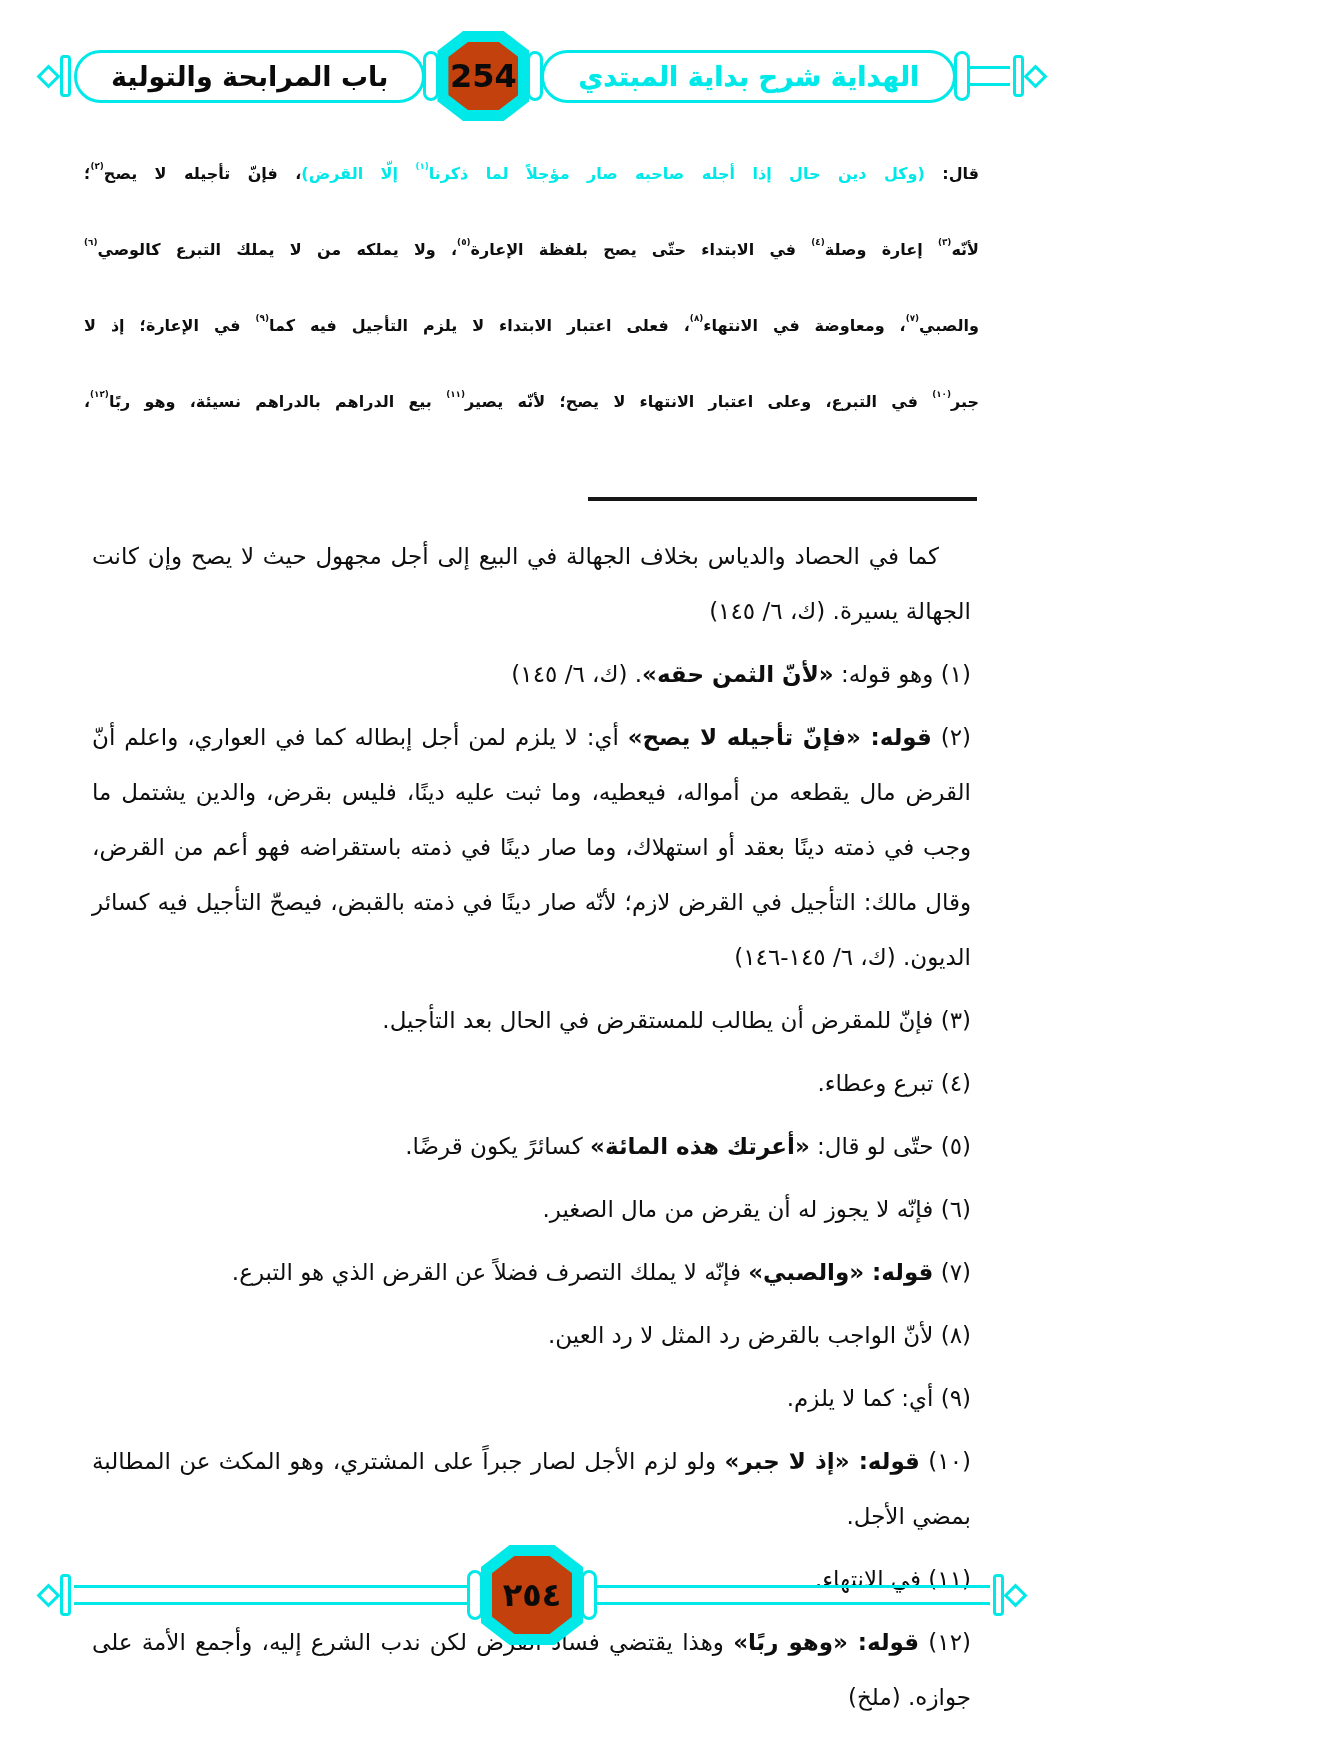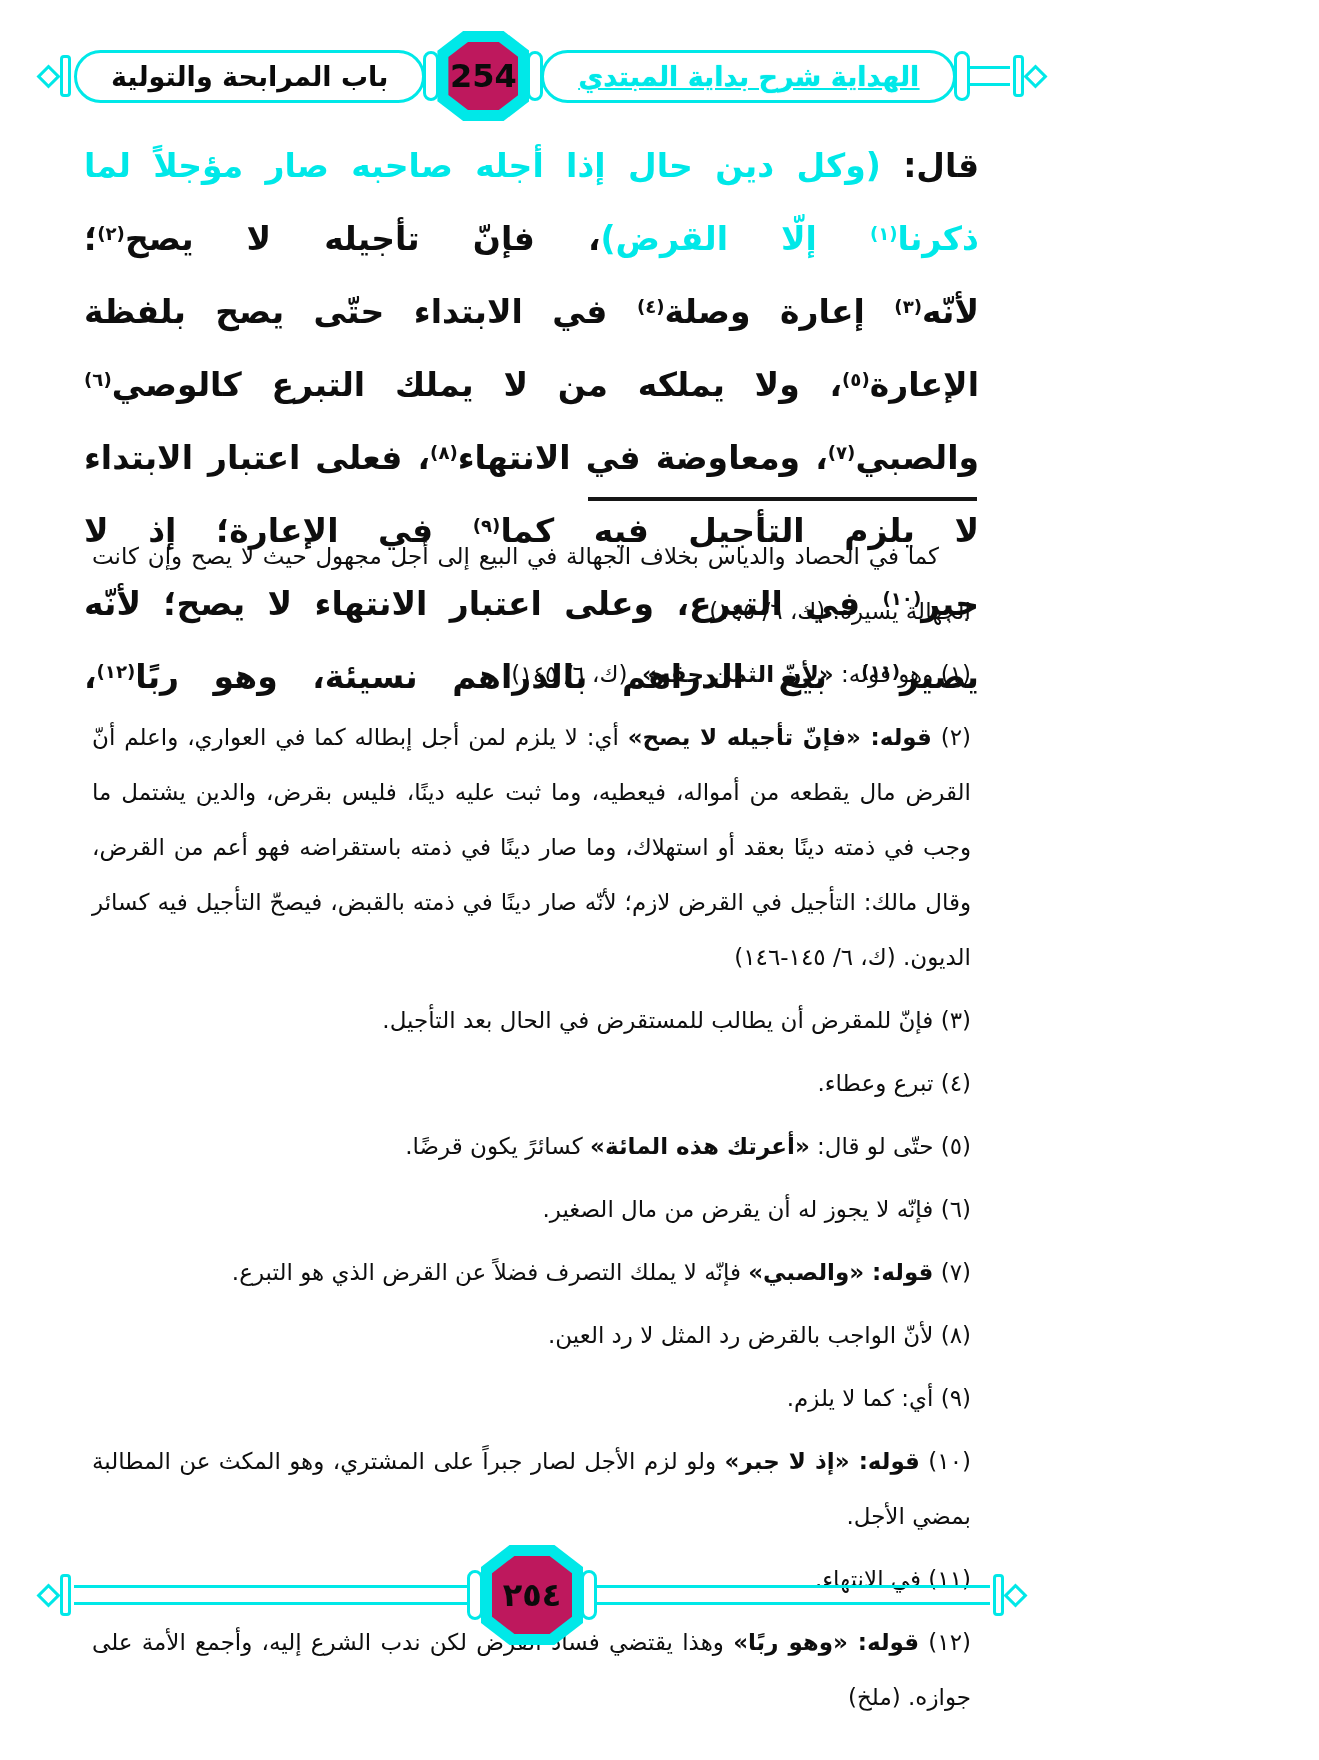--- a/index.html
+++ b/index.html
@@ -48,41 +48,40 @@
     z-index:1;
   }
   .chapter-capsule{min-width:200px;}
   .chapter-capsule .cap-text{
     font-size:27px;font-weight:bold;color:#0b0b0b;white-space:nowrap;
   }
   .title-capsule{min-width:220px;}
   .title-capsule .cap-text{
     font-size:27px;font-weight:bold;color:var(--accent);white-space:nowrap;
     text-shadow:0 0 1px var(--accent);
-    text-decoration:underline;
   }
   .octa{
     flex:0 0 auto;background:var(--accent);
     clip-path:polygon(28% 0,72% 0,100% 22%,100% 78%,72% 100%,28% 100%,0 78%,0 22%);
     display:flex;z-index:1;
   }
   .octa-in{
-    background:#be185d;clip-path:polygon(28% 0,72% 0,100% 22%,100% 78%,72% 100%,28% 100%,0 78%,0 22%);
+    background:#c2410c;clip-path:polygon(28% 0,72% 0,100% 22%,100% 78%,72% 100%,28% 100%,0 78%,0 22%);
     flex:1;margin:11px;display:flex;align-items:center;justify-content:center;
   }
   .octa-sm{width:92px;height:90px;}
   .octa-lg{width:102px;height:100px;}
   .pagenum-latin{font-size:32px;font-weight:bold;color:#0b0b0b;direction:ltr;}
   .pagenum-arabic{font-size:32px;font-weight:bold;color:#0b0b0b;}
   
   .body-text{
     position:absolute;top:132px;right:85px;left:84px;
   }
   .body-line{
-    font-size:33px;font-weight:bold;line-height:68px;
+    font-size:16px;font-weight:bold;line-height:68px;
     text-align:justify;text-align-last:justify;
     color:var(--ink);
   }
   .matn{color:var(--accent);}
   .sup{font-size:0.55em;vertical-align:10px;letter-spacing:-1px;}
   
   .separator{
     position:absolute;top:497px;right:87px;
     width:389px;height:4px;background:#161616;
   }

